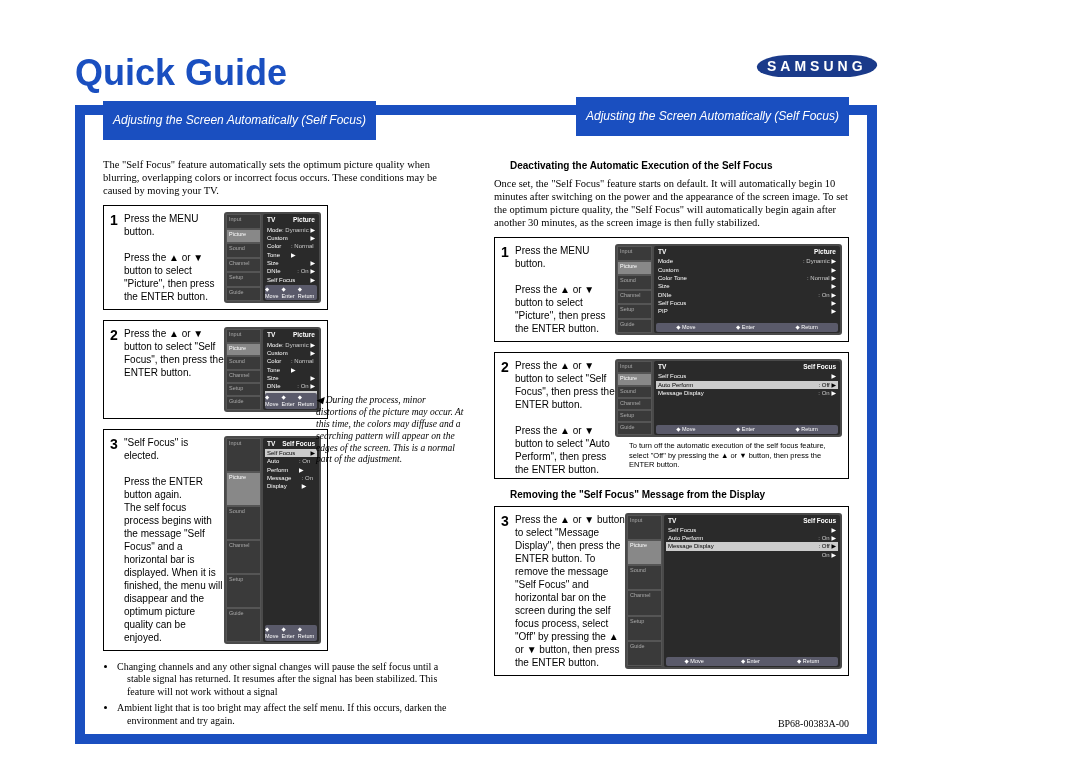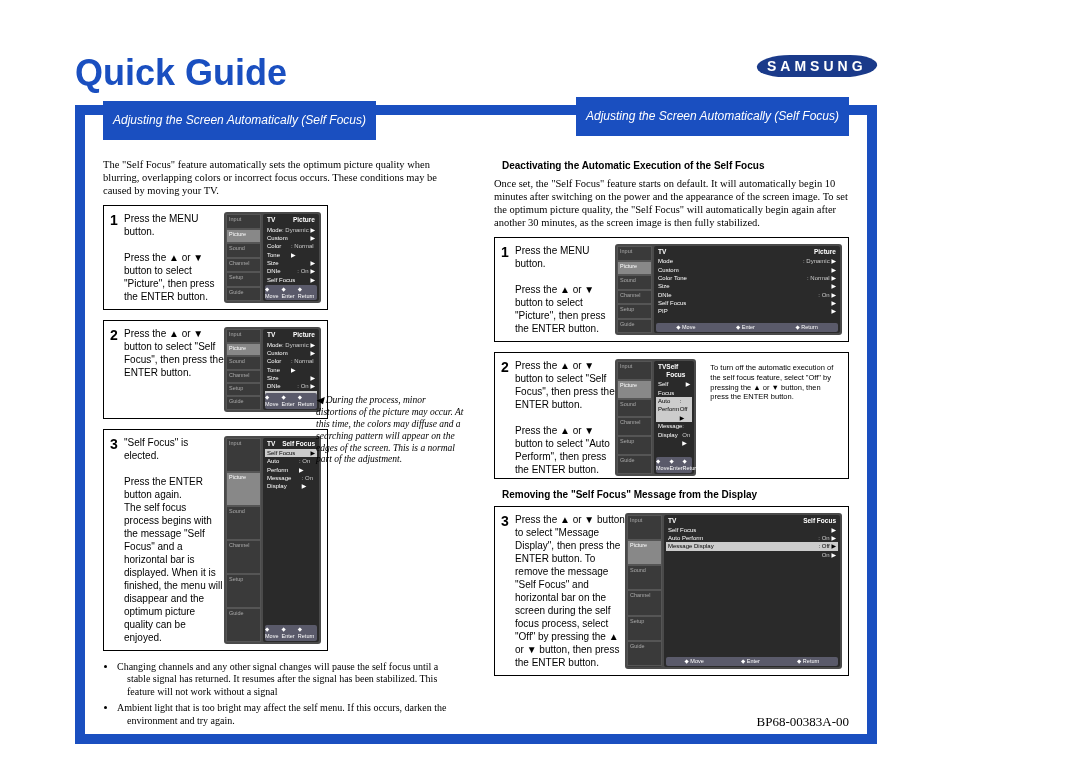--- a/index.html
+++ b/index.html
@@ -82,21 +82,21 @@
   .col-right .bar { float: right; }
   .intro {
     font-family: Georgia, "Times New Roman", serif;
     font-size: 10.5px;
     margin: 0 0 8px 0;
     clear: both;
   }
   .subhead {
     font-weight: bold;
     font-size: 10px;
-    margin: 6px 0 4px 8px;
+    margin: 6px 0 4px 16px;
     clear: both;
   }
   .stepbox {
     border: 1px solid #000;
     margin-bottom: 10px;
     display: flex;
     padding: 6px;
     box-sizing: border-box;
     position: relative;
     font-size: 8.5px;
@@ -187,21 +187,21 @@
     font-family: Georgia, "Times New Roman", serif;
     font-size: 10px;
     padding-left: 14px;
     margin: 4px 0;
   }
   .bullets li { margin-bottom: 4px; text-indent: -10px; padding-left: 10px;}
   .docnum {
     position: absolute;
     right: 18px;
     bottom: 4px;
-    font-size: 13px;
+    font-size: 10px;
     font-family: Georgia, serif;
   }
   .tipnote {
     font-size: 7.5px;
     margin: 4px 4px 6px 14px;
     line-height:1.3;
   }
   .clearfix::after { content:""; display:table; clear:both; }
 </style>
 </head>
@@ -445,21 +445,21 @@
 
       <div class="stepbox" style="padding-bottom:2px">
         <div style="flex:0 0 114px">
           <div style="display:flex">
             <div class="stepnum">2</div>
             <div class="steptext" style="white-space:pre-line">Press the ▲ or ▼ button to select "Self Focus", then press the ENTER button.
 
 Press the ▲ or ▼ button to select "Auto Perform", then press the ENTER button.</div>
           </div>
         </div>
-        <div style="flex:1; display:flex; flex-direction:row">
+        <div style="flex:1; display:flex; flex-direction:column">
           <div class="osd" style="min-height:55px">
               <div class="osd-sidebar">
                 <div>Input</div>
                 <div class="sel">Picture</div>
                 <div>Sound</div>
                 <div>Channel</div>
                 <div>Setup</div>
                 <div>Guide</div>
               </div>
               <div class="osd-main">

